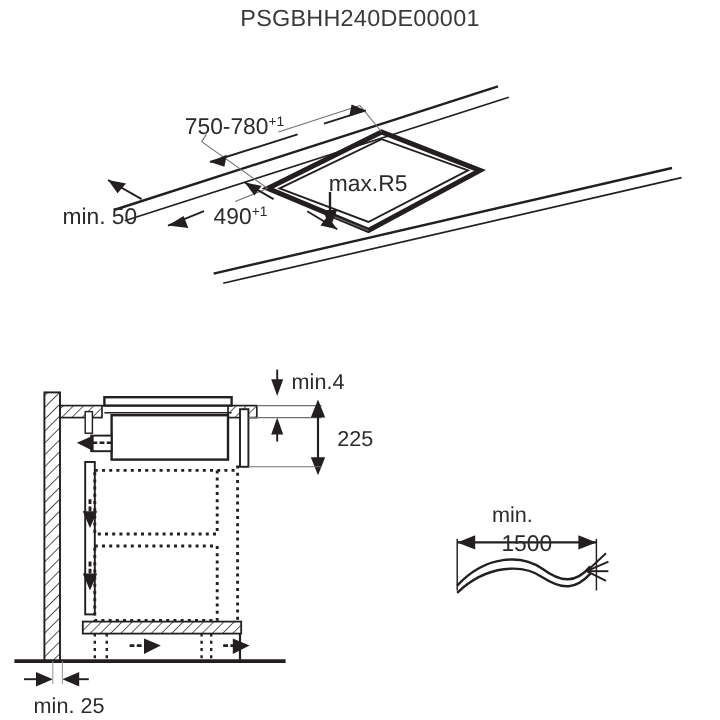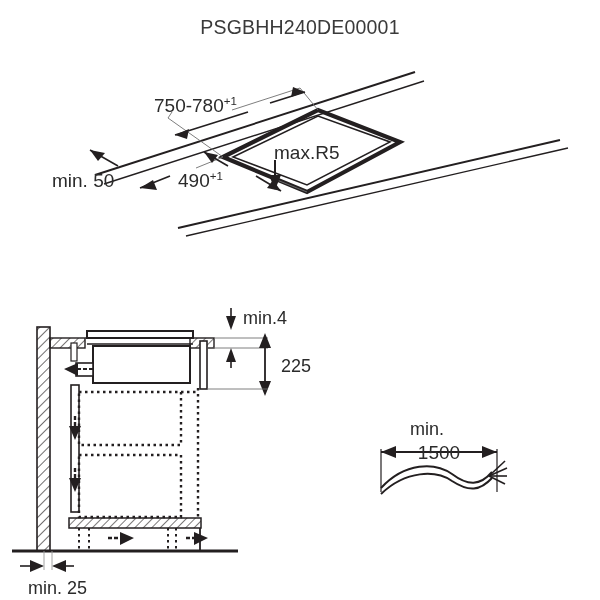--- a/index.html
+++ b/index.html
@@ -16,21 +16,21 @@
     position: relative;
   }
   #sheet {
     position: relative;
     width: 600px;
     height: 600px;
     background: #ffffff;
   }
   #title {
     position: absolute;
-    top: 16px;
+    top: 5px;
     left: 0;
     width: 600px;
     text-align: center;
     font-size: 19.5px;
     letter-spacing: 0.2px;
     color: #3a3a3a;
     font-family: "Liberation Sans", sans-serif;
     white-space: nowrap;
   }
   svg {

